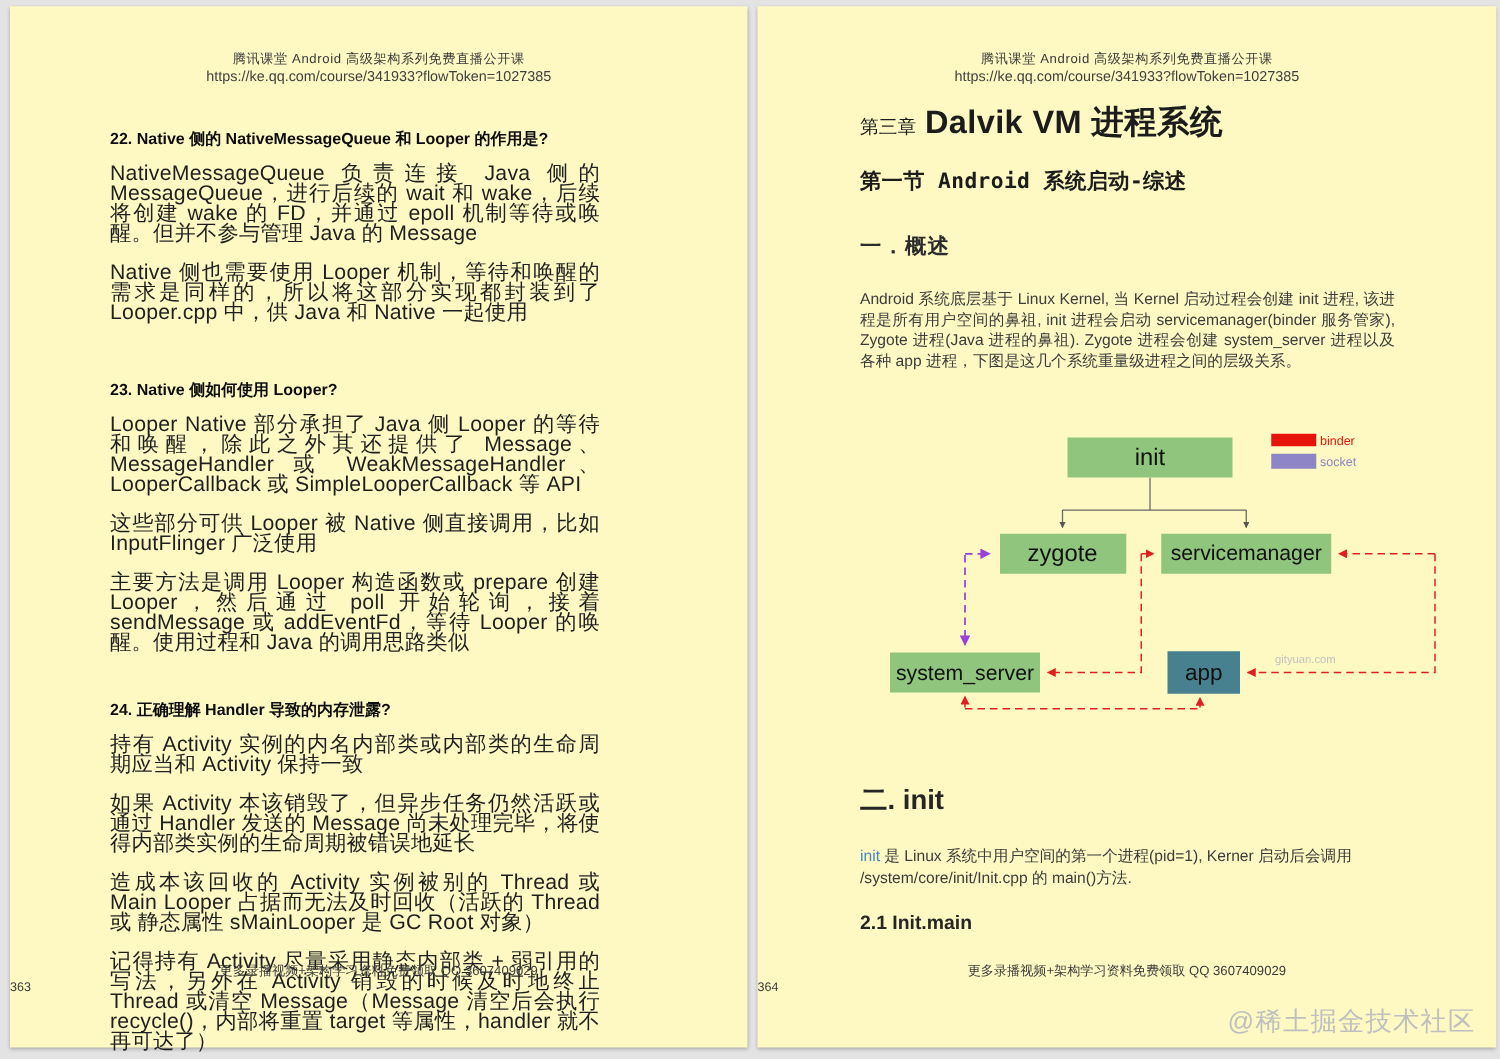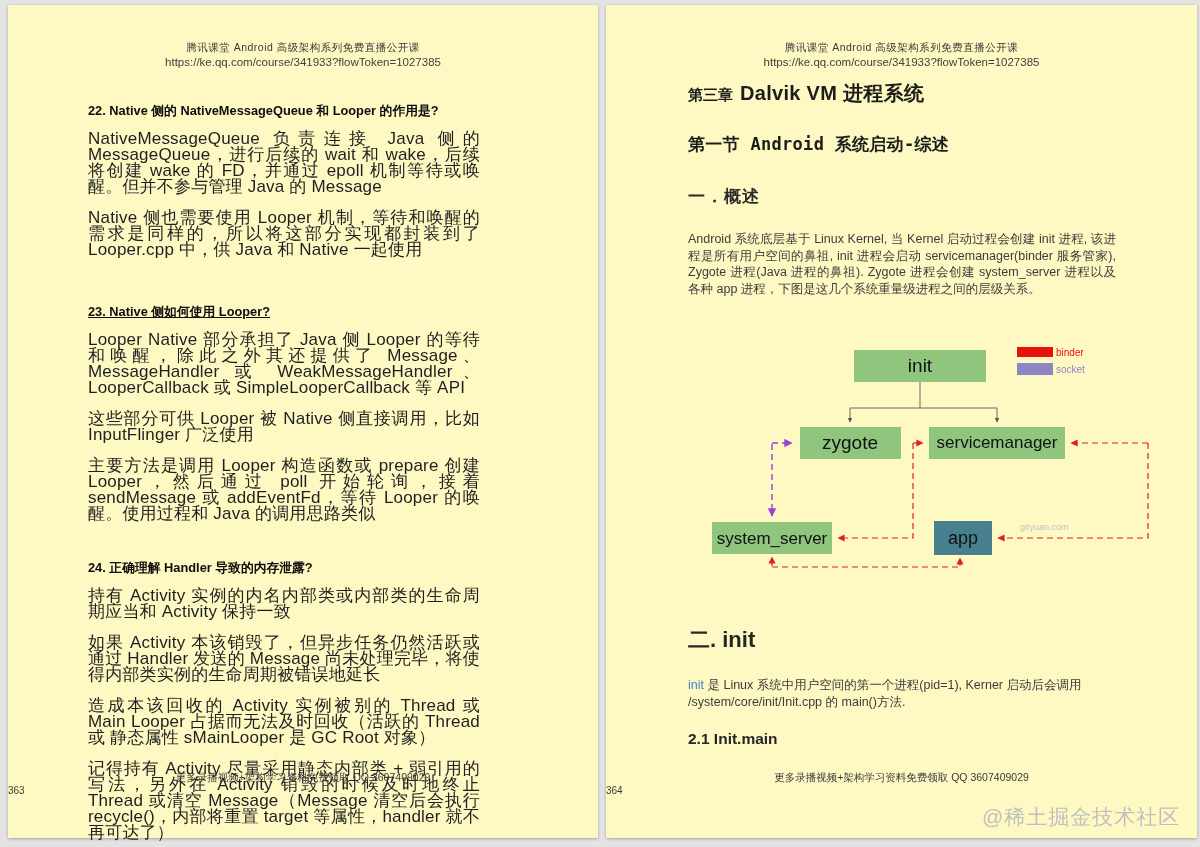--- a/index.html
+++ b/index.html
@@ -24,31 +24,31 @@
   .doc-header .hl2{font-size:11.5px;line-height:16px;color:#3f3f3f;}
   .doc-footer{position:absolute;top:765px;left:0;width:100%;text-align:center;
     font-size:10.5px;line-height:14px;color:#3a3a3a;}
   .doc-pagenum{position:absolute;top:779px;left:0;width:100%;text-align:left;
     font-size:10px;line-height:13px;color:#3a3a3a;}
 
   
   .lp-content{padding:65px 118px 0 80px;}
   .q-heading{font-size:12.8px;font-weight:bold;line-height:16px;color:#0d0d0d;margin:0;}
   .q-heading.mt1{margin-top:33px;}
-  .q-heading.mt2{margin-top:46px;text-decoration:underline;}
+  .q-heading.mt2{margin-top:46px;}
   .q-heading.mt3{margin-top:38px;}
   .body-p{font-size:17px;line-height:16px;color:#1f1f1f;margin:12px 0 0 0;
     text-align:justify;letter-spacing:.2px;}
   .body-p + .body-p{margin-top:15px;}
 
   
   .rp-block{position:absolute;left:82px;}
   .rp-chapter{top:75px;}
-  .rp-chapter .chp{font-size:15px;font-weight:bold;margin-right:7px;margin-top:40px;}
-  .rp-chapter .cht{font-size:20px;font-weight:bold;letter-spacing:.3px;}
+  .rp-chapter .chp{font-size:15px;font-weight:normal;margin-right:7px;margin-top:40px;}
+  .rp-chapter .cht{font-size:26px;font-weight:bold;letter-spacing:.3px;}
   .rp-section{top:128px;font-size:17px;font-weight:bold;
     font-family:"DejaVu Sans Mono","Liberation Sans",monospace;letter-spacing:.3px;}
   .rp-h1{top:180px;font-size:17px;font-weight:bold;color:#2b2b2b;letter-spacing:1px;text-align:center;}
   .rp-intro{top:226px;width:428px;font-size:12.5px;line-height:16.5px;color:#3c3c3c;
     text-align:justify;margin:0;}
   .rp-h2{top:620px;font-size:22px;font-weight:bold;color:#262626;}
   .rp-initp{top:672px;width:428px;font-size:12.5px;line-height:16.5px;color:#3c3c3c;margin:0;}
   .rp-initp .lnk{color:#4584c6;}
   .rp-h21{top:725px;font-size:15.5px;font-weight:bold;color:#262626;}
 

